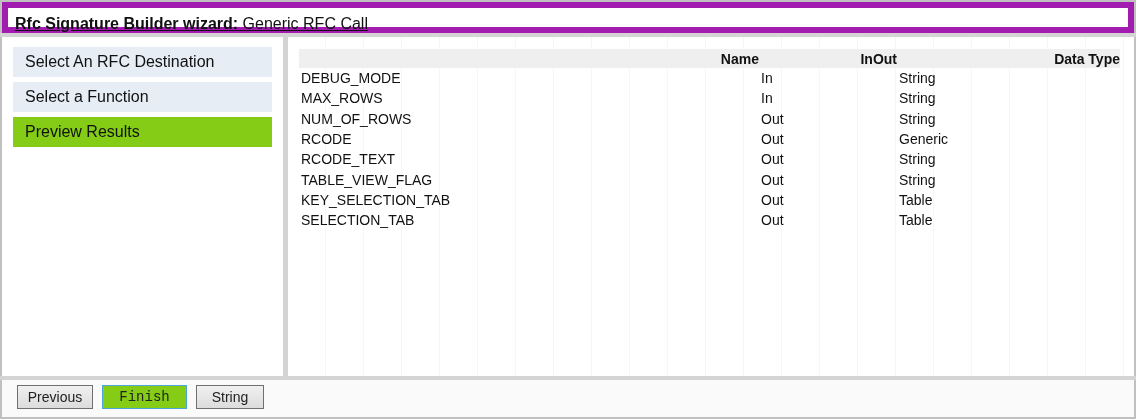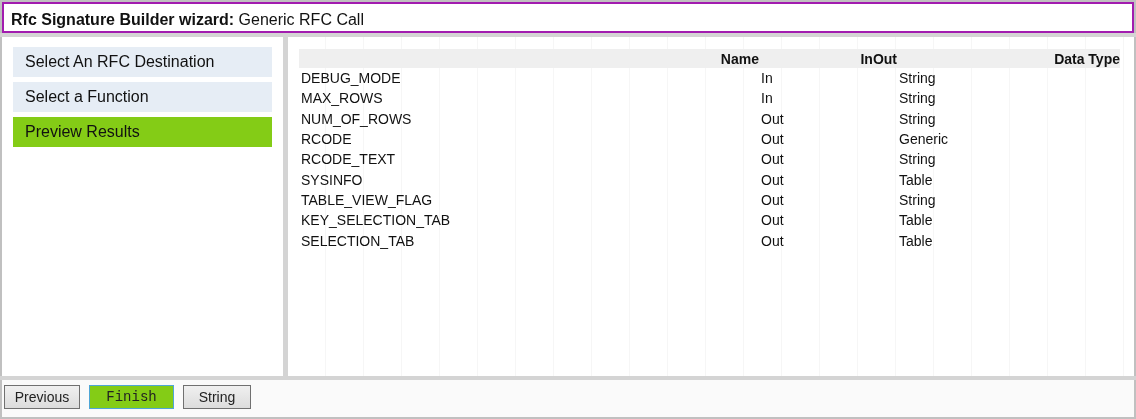--- a/index.html
+++ b/index.html
@@ -9,21 +9,22 @@
     font-family: "Liberation Sans", sans-serif;
     color: #111;
     position: relative;
   }
   .title-bar {
     position: absolute; left: 2px; top: 2px; width: 1132px; height: 31px;
     background: #ffffff;
     font-size: 16px;
     line-height: 31px;
     padding-left: 7px;
-    border: 2px solid #a21caf;
+    border: 6px solid #a21caf;
+    text-decoration: underline;
   }
   .title-bar .bold { font-weight: bold; }
   .sep-h {
     position: absolute; left: 0; top: 33px; width: 1136px; height: 4px; background: #d4d4d4;
   }
   .left-pane {
     position: absolute; left: 2px; top: 37px; width: 281px; height: 339px;
     background: #ffffff;
     padding: 10px 0 0 11px;
   }
@@ -54,21 +55,21 @@
   td { height: 20.3px; padding: 0 0 0 2px; }
   .col-name { width: 460px; }
   .col-inout { width: 138px; }
   .col-type { width: 223px; }
   .sep-bottom {
     position: absolute; left: 0; top: 376px; width: 1136px; height: 4px; background: #d4d4d4;
   }
   .button-bar {
     position: absolute; left: 2px; top: 380px; width: 1132px; height: 37px;
     background: #fafafa;
-    padding: 5px 0 0 2px;
+    padding: 5px 0 0 15px;
     display: flex; gap: 9px;
   }
   .btn {
     height: 24px;
     font-family: "Liberation Sans", sans-serif;
     font-size: 14px;
     color: #222;
     background: linear-gradient(#f0f0f0, #dcdcdc);
     border: 1px solid #707070;
     cursor: pointer;
@@ -122,25 +123,20 @@
         <td>RCODE</td>
         <td>Out</td>
         <td>Generic</td>
       </tr>
       <tr>
         <td>RCODE_TEXT</td>
         <td>Out</td>
         <td>String</td>
       </tr>
       <tr>
-        <td>SYSINFO</td>
-        <td>Out</td>
-        <td>Table</td>
-      </tr>
-      <tr>
         <td>TABLE_VIEW_FLAG</td>
         <td>Out</td>
         <td>String</td>
       </tr>
       <tr>
         <td>KEY_SELECTION_TAB</td>
         <td>Out</td>
         <td>Table</td>
       </tr>
       <tr>

